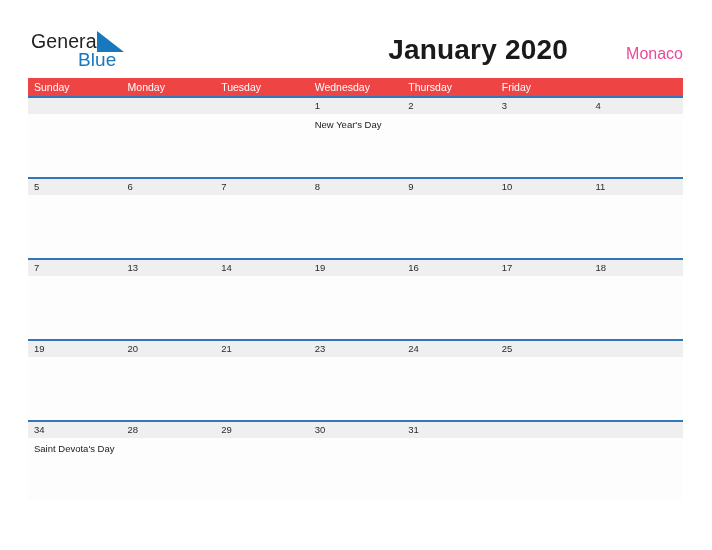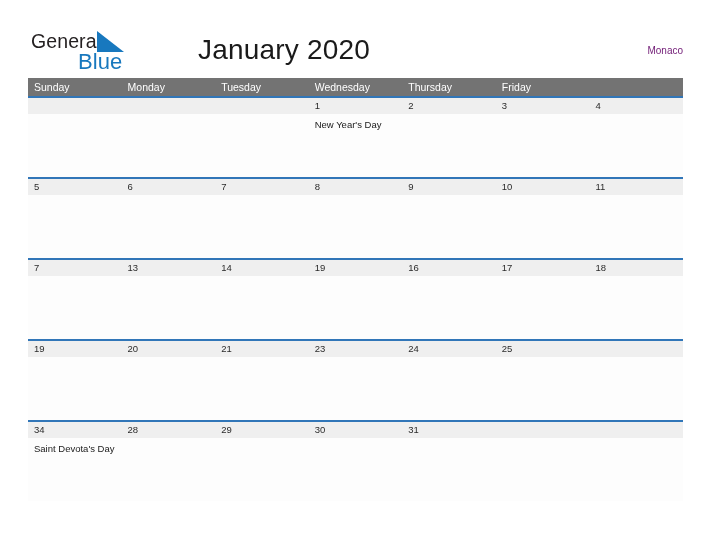--- a/index.html
+++ b/index.html
@@ -51,61 +51,61 @@
     position: absolute;
     left: 66px;
     top: 1px;
     width: 28px;
     height: 21px;
   }
   .logo-blue {
     position: absolute;
     left: 47px;
     top: 19px;
-    font-size: 22px;
+    font-size: 19px;
     color: #1878be;
     letter-spacing: 0.1px;
     font-family: "Liberation Sans", sans-serif;
   }
 
   .title {
     position: absolute;
     left: 0;
     top: 34px;
     width: 568px;
-    text-align: center;
+    text-align: right;
     font-size: 28px;
     color: #1a1a1a;
     font-family: "Liberation Sans", sans-serif;
-    font-weight: normal;
+    font-weight: bold;
     letter-spacing: 0.2px;
   }
 
   .location {
     position: absolute;
     right: 29px;
     top: 45px;
-    font-size: 10px;
-    color: #701a75;
+    font-size: 16px;
+    color: #ec4899;
     font-family: "Liberation Sans", sans-serif;
   }
 
   
   .calendar {
     position: absolute;
     left: 28px;
     top: 78px;
     width: 655px;
   }
 
   .dow-row {
     display: flex;
     width: 655px;
     height: 18px;
-    background: #737373;
+    background: #ef4444;
   }
   .dow-cell {
     width: 93.571px;
     box-sizing: border-box;
     padding-left: 6px;
     color: #ffffff;
     font-size: 10.5px;
     line-height: 18px;
     font-family: "Liberation Sans", sans-serif;
     white-space: nowrap;

